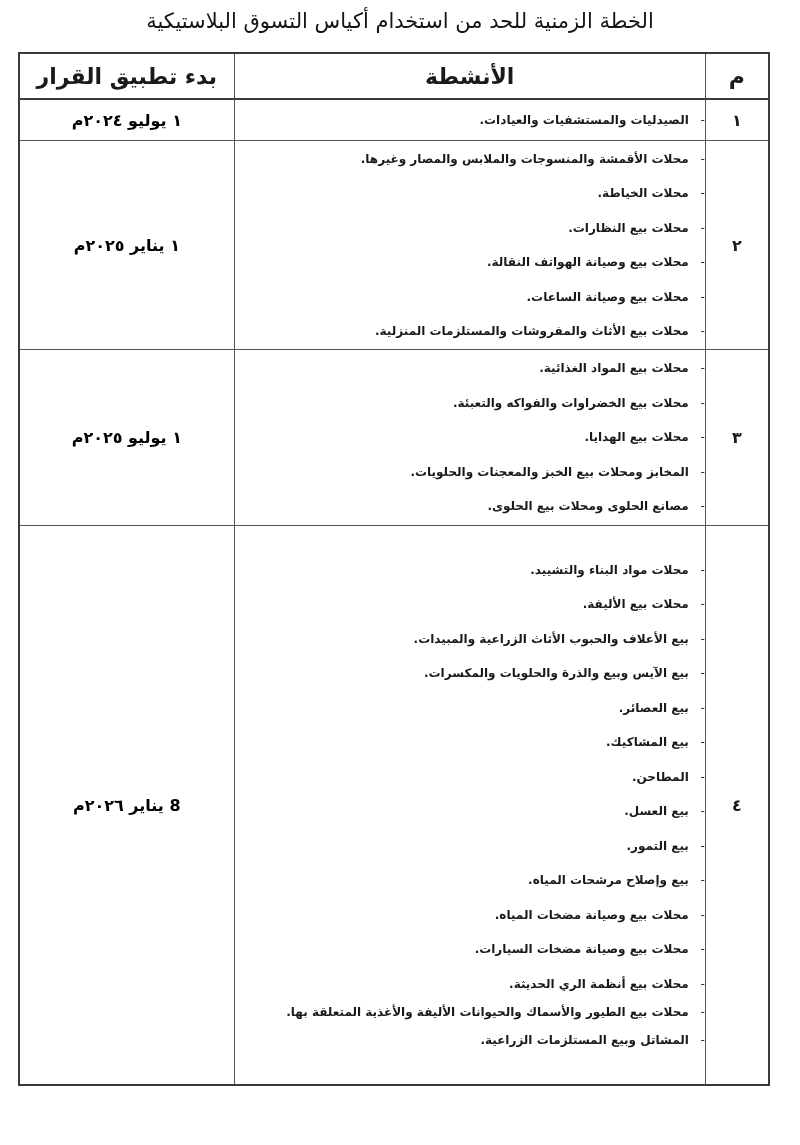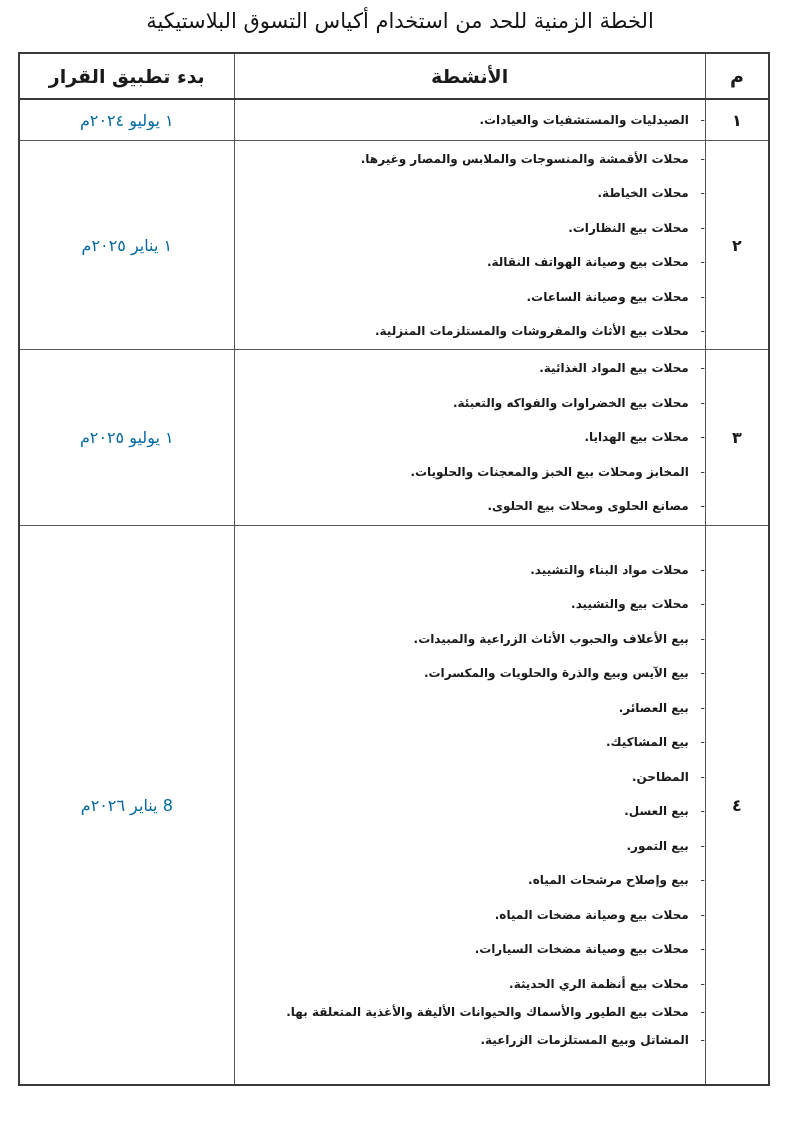--- a/index.html
+++ b/index.html
@@ -35,43 +35,43 @@
       border-collapse: collapse;
       direction: rtl;
       border: 2.5px solid #3a3a3a;
     }
     table.plan th, table.plan td {
       border: 1.5px solid #555;
       padding: 0;
     }
     table.plan th {
       height: 44px;
-      font-size: 19px;
+      font-size: 22px;
       font-weight: bold;
       text-align: center;
       vertical-align: middle;
       color: #1a1a1a;
       border-bottom: 2.5px solid #3a3a3a;
       border-radius: 21px;
     }
     col.c-num { width: 64px; }
     col.c-act { width: 472px; }
     col.c-date { width: 216px; }
     td.num {
       text-align: center;
       vertical-align: middle;
       font-size: 16px;
       font-weight: bold;
     }
     td.date {
       text-align: center;
       vertical-align: middle;
       font-size: 16px;
-      font-weight: normal;
-      color: #0369a1;
+      font-weight: bold;
+      color: #000000;
     }
     td.acts {
       vertical-align: middle;
       padding: 4px 8px 4px 6px;
     }
     ul.act-list {
       list-style: none;
       margin: 0;
       padding: 0;
     }
@@ -157,21 +157,21 @@
         </ul>
       </td>
       <td class="date">١ يوليو ٢٠٢٥م</td>
     </tr>
 
     <tr class="r4">
       <td class="num">٤</td>
       <td class="acts">
         <ul class="act-list">
           <li>محلات مواد البناء والتشييد.</li>
-          <li>محلات بيع والتشييد.</li>
+          <li>محلات بيع الأليفة.</li>
           <li>بيع الأعلاف والحبوب الأثاث الزراعية والمبيدات.</li>
           <li>بيع الآيس وبيع والذرة والحلويات والمكسرات.</li>
           <li>بيع العصائر.</li>
           <li>بيع المشاكيك.</li>
           <li>المطاحن.</li>
           <li>بيع العسل.</li>
           <li>بيع التمور.</li>
           <li>بيع وإصلاح مرشحات المياه.</li>
           <li>محلات بيع وصيانة مضخات المياه.</li>
           <li>محلات بيع وصيانة مضخات السيارات.</li>

